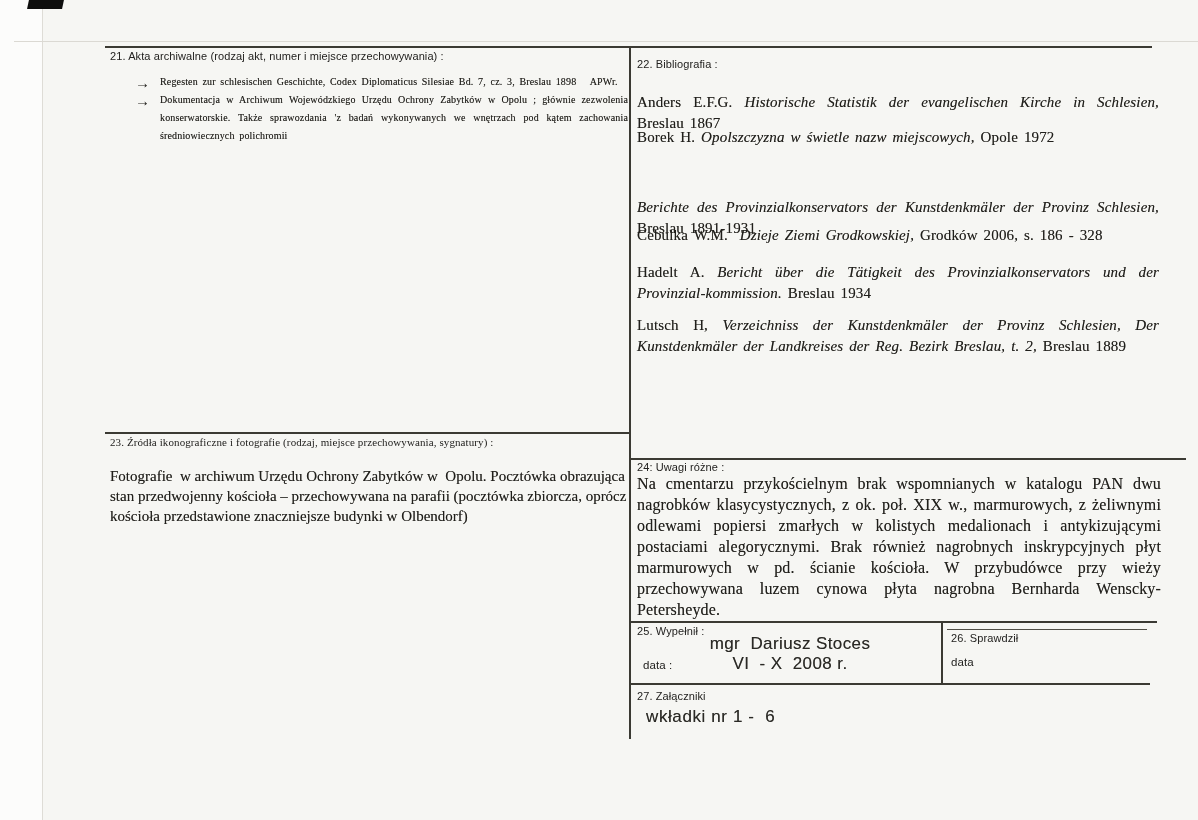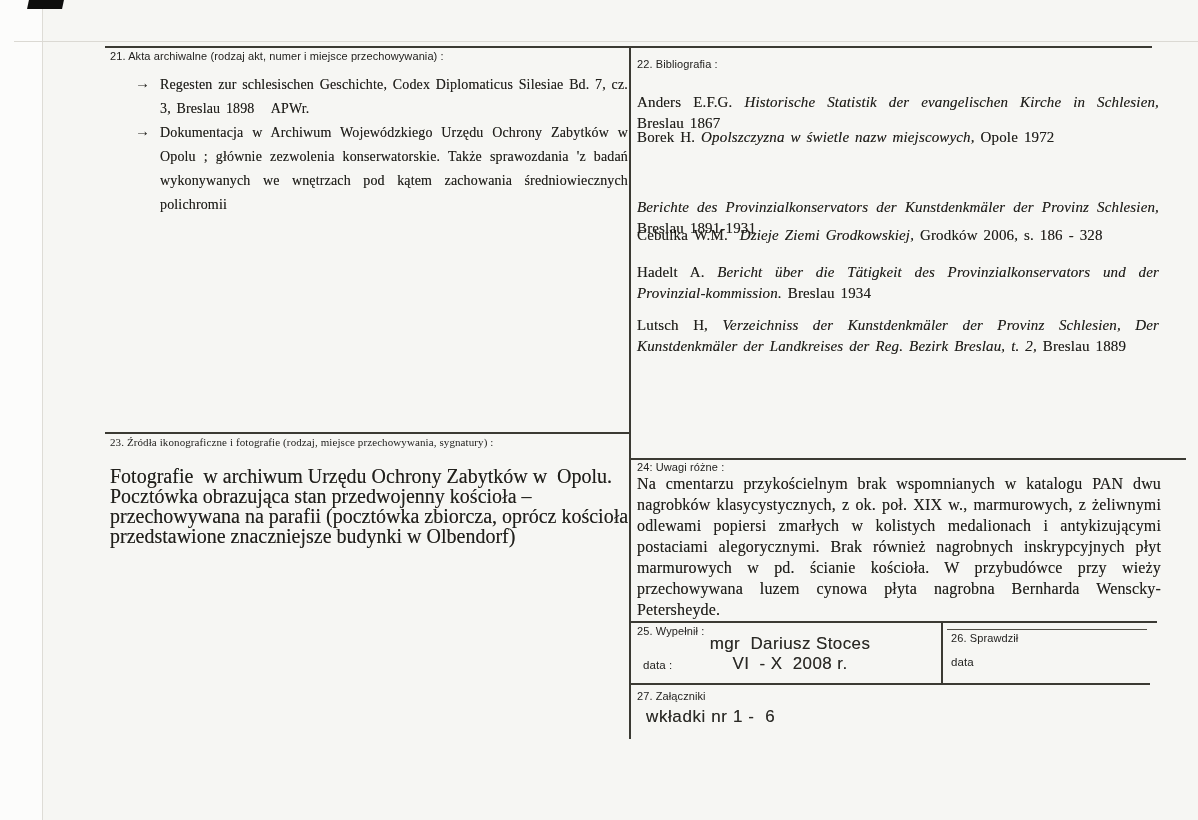--- a/index.html
+++ b/index.html
@@ -36,34 +36,34 @@
     font-family:"Liberation Serif", serif;
     color:#201f1b;
     text-shadow:0 0 0.5px rgba(42,40,35,0.55);
   }
   .justify{text-align:justify;letter-spacing:0.15px;word-spacing:2px;}
   .cell{position:absolute;}
   
   .s21-list{position:absolute;left:135px;top:73px;width:493px;}
   .arrow-item{display:flex;align-items:flex-start;}
   .arrow-glyph{width:25px;flex:0 0 25px;font-size:15px;color:#24231f;padding-top:1px;}
-  .arrow-text{flex:1;font-size:14px;line-height:24px;}
+  .arrow-text{flex:1;font-size:10px;line-height:18px;}
   
   .s22-cell{left:637px;top:50px;width:522px;height:400px;}
   .bib-entry{position:absolute;left:0;width:100%;font-size:15px;line-height:21px;}
   .bib-entry:nth-child(1){top:42px;}
   .bib-entry:nth-child(2){top:77px;}
   .bib-entry:nth-child(3){top:120px;margin-top:27px;}
   .bib-entry:nth-child(4){top:175px;}
   .bib-entry:nth-child(5){top:212px;}
   .bib-entry:nth-child(6){top:265px;}
   .bib-entry:nth-child(7){top:318px;}
   .bib-entry em{font-style:italic;}
   
-  .s23-text{position:absolute;left:110px;top:466px;width:530px;font-size:20px;line-height:20px;}
+  .s23-text{position:absolute;left:110px;top:466px;width:530px;font-size:15px;line-height:20px;}
   
   .s24-text{position:absolute;left:637px;top:473px;width:524px;font-size:16px;line-height:21px;}
   
   .fill{
     position:absolute;
     font-family:Liberation Sans, sans-serif;
     font-size:17px;color:#2a2925;letter-spacing:0.4px;
     text-shadow:0 0 0.5px rgba(50,48,42,0.5);
     white-space:nowrap;
   }

